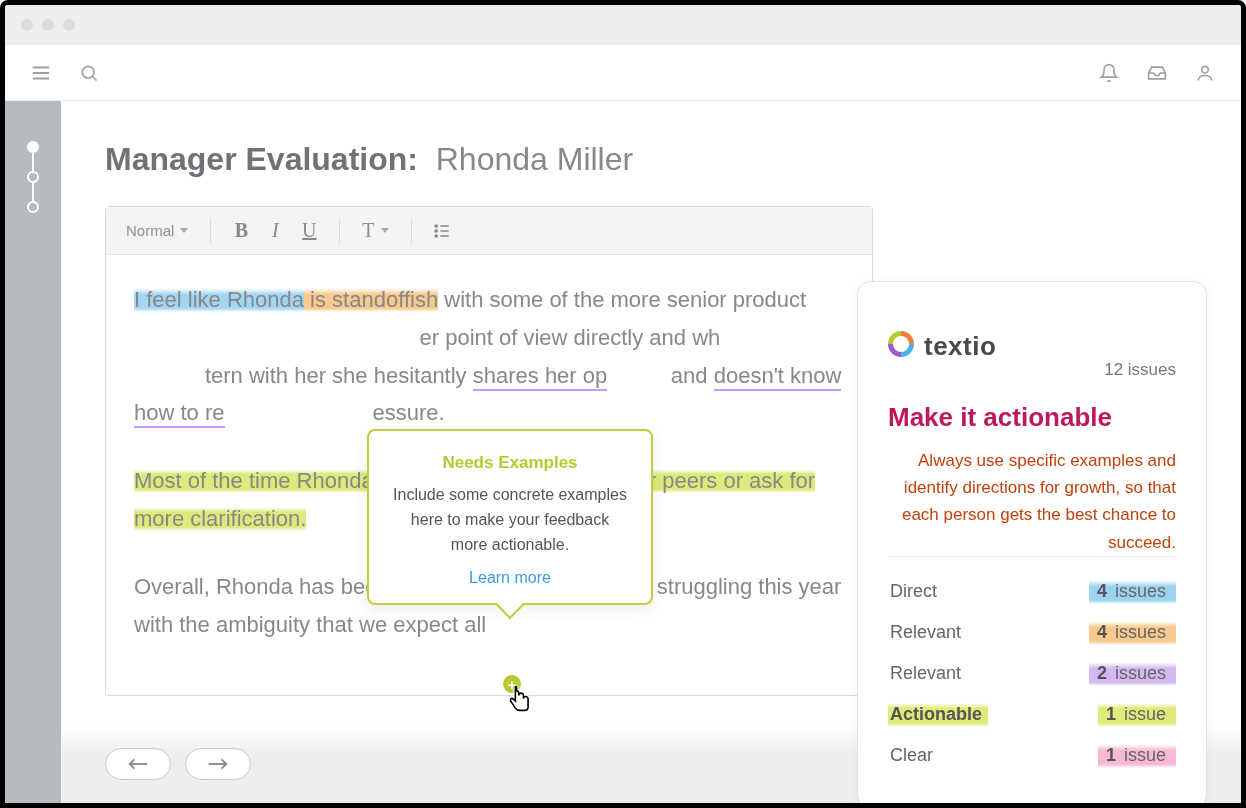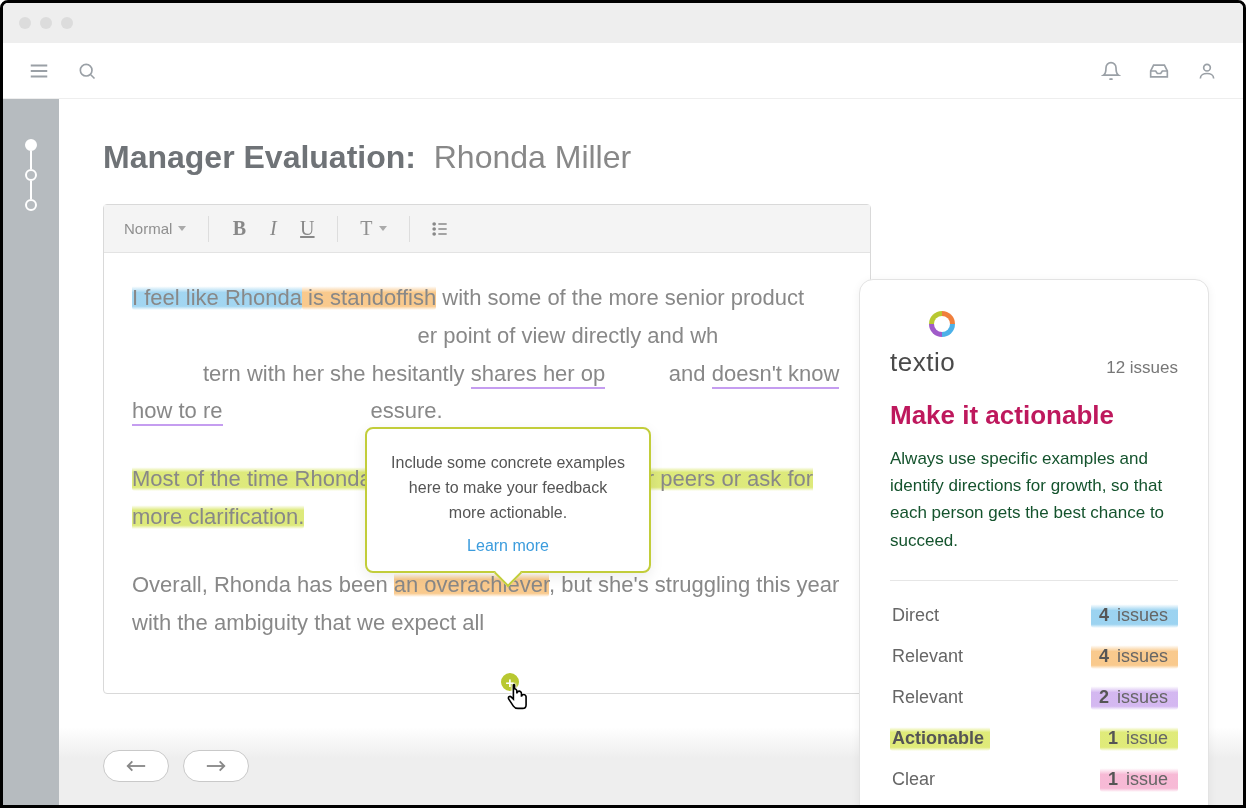--- a/index.html
+++ b/index.html
@@ -9,21 +9,21 @@
     font-family: -apple-system, BlinkMacSystemFont, "Segoe UI", Helvetica, Arial, sans-serif;
     background: #ffffff;
     color: #444;
   }
   .window {
     width: 1246px;
     height: 808px;
     margin: 0 auto;
     position: relative;
     background: #fff;
-    border: 3px solid #000000;
+    border: 5px solid #000000;
     border-radius: 8px 8px 0 0;
     overflow: hidden;
   }
   .titlebar {
     height: 40px;
     background: #eeeeee;
     display: flex;
     align-items: center;
     padding: 0 16px;
     gap: 9px;
@@ -245,27 +245,26 @@
     z-index: 30;
   }
   .card-header {
     display: flex;
     align-items: center;
     justify-content: space-between;
     margin-bottom: 22px;
   }
   .brand {
     display: flex;
-    align-items: flex-end;
+    align-items: flex-start;
     gap: 10px;
     font-size: 26px;
-    font-weight: 400;
+    font-weight: 700;
     color: #4a4a4a;
     letter-spacing: 0.5px;
-    flex-direction: column;
   }
   .brand .ring {
     width: 26px;
     height: 26px;
     border-radius: 50%;
     background: conic-gradient(#f07f3c 0 90deg, #4cb1e8 90deg 180deg, #a05bc9 180deg 270deg, #b8c831 270deg 360deg);
     position: relative;
   }
   .brand .ring::after {
     content: "";
@@ -281,22 +280,22 @@
   }
   .card-heading {
     font-size: 26px;
     font-weight: 700;
     color: #be185d;
     margin: 10px 0 14px 0;
   }
   .card-desc {
     font-size: 17px;
     line-height: 1.6;
-    color: #14532d;
-    margin-bottom: 26px;
+    color: #c2410c;
+    text-align: right;
   }
   .card-divider {
     border: none;
     border-top: 1px solid #e6e6e6;
     margin: 0 0 22px 0;
   }
   .issue-row {
     display: flex;
     align-items: center;
     justify-content: space-between;
@@ -447,20 +446,21 @@
           <p class="para">
             <span class="hl-yellow">Most of the time Rhonda is afraid to push back on her peers or ask for more clarification.</span>
           </p>
           <p class="para">
             <span>Overall, Rhonda has been </span><span class="hl-orange">an overachiever</span><span>, but she's struggling this year with the ambiguity that we expect all</span>
           </p>
         </div>
       </div>
 
       <div class="tooltip">
+        <div class="tooltip-title">Needs Examples</div>
         <div class="tooltip-body">Include some concrete examples here to make your feedback more actionable.</div>
         <div class="tooltip-link">Learn more</div>
       </div>
 
       <div class="cursor-badge">+</div>
       <div class="cursor-hand">
         <svg width="28" height="30" viewBox="0 0 24 26" fill="#fff" stroke="#000" stroke-width="1.4">
             <path d="M8 2v12l-2-2c-1-1-3 0-2 2l4 6c1 1.5 2 2 4 2h4c2 0 3-1.5 3-3v-7c0-1-1-2-2-2s-2 1-2 2V9c0-1-1-2-2-2s-2 1-2 2V7c0-1-1-2-2-2V2c0-1-1-1-1 0z"></path>
           </svg>
       </div>

